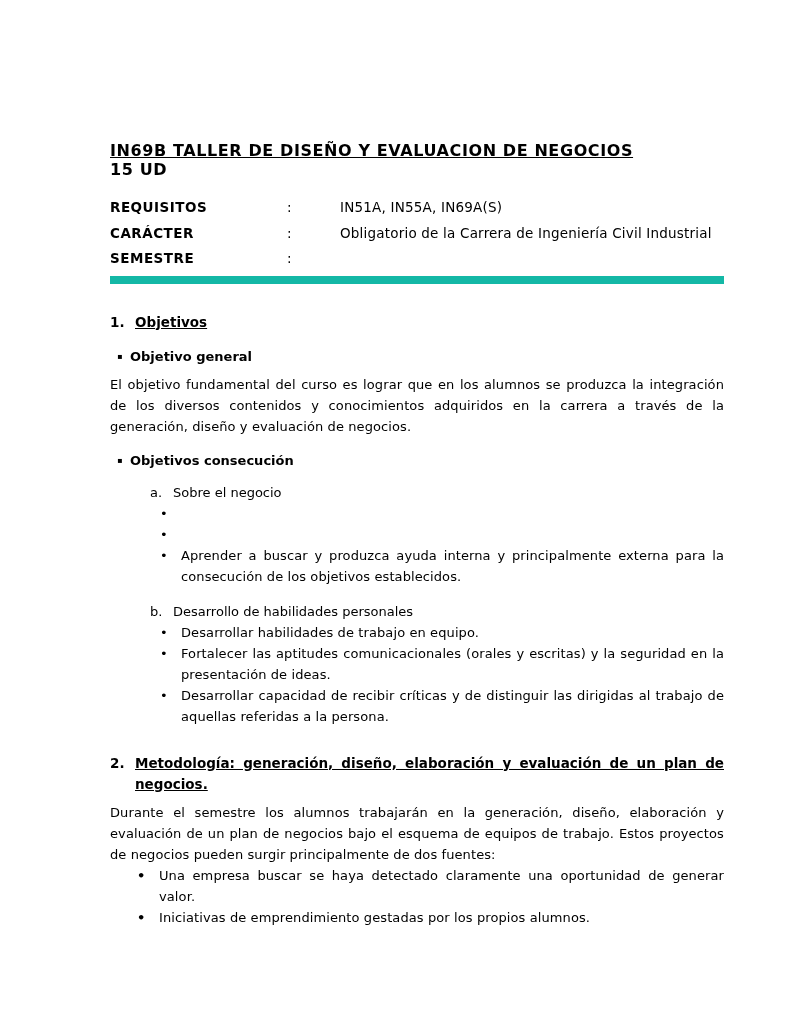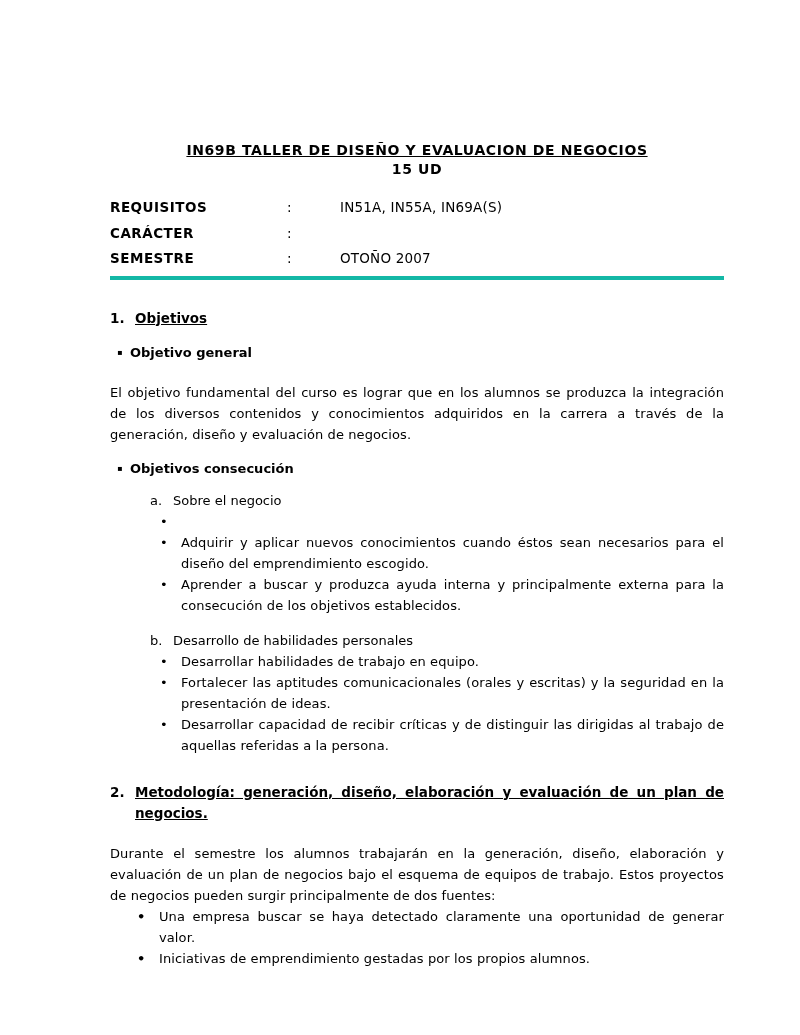--- a/index.html
+++ b/index.html
@@ -11,36 +11,36 @@
     overflow:hidden;
   }
   .page {
     width:800px;
     height:1035px;
     padding:141px 76px 40px 110px;
     font-size:13px;
     line-height:21px;
   }
   
-  .title-block { text-align:center; font-weight:bold; font-size:14px; line-height:19px; letter-spacing:0.6px; }
+  .title-block { font-weight:bold; font-size:16px; line-height:19px; letter-spacing:0.6px; }
   .title-underline { text-decoration:underline; }
   
-  .info { margin-top:16px; border-bottom:4px solid #14b8a6; padding-bottom:4px; }
+  .info { margin-top:16px; border-bottom:8px solid #14b8a6; padding-bottom:4px; }
   .info-row { display:flex; line-height:25.5px; font-size:13.5px; }
   .info-label { width:177px; font-weight:bold; letter-spacing:0.5px; }
   .info-sep { width:53px; }
   .info-value { flex:1; text-align:justify; letter-spacing:0.2px; }
   
   .sec-heading { display:flex; font-weight:bold; margin-top:28px; font-size:13.5px; }
   .sec-num { width:25px; flex:none; }
   .sec-title { text-decoration:underline; }
   .sec-title-justify { flex:1; text-align:justify; text-decoration:underline; }
   .bullet-heading { display:flex; font-weight:bold; margin-top:13px; }
   .sq-bullet { width:20px; flex:none; padding-left:7px; font-size:8px; line-height:21px; }
-  .para { text-align:justify; margin-top:19px; letter-spacing:0.1px; }
+  .para { text-align:justify; margin-top:7px; letter-spacing:0.1px; }
   .sub-label { display:flex; margin-top:11px; padding-left:40px; }
   .sub-letter { width:23px; flex:none; }
   .li { display:flex; padding-left:50px; }
   .li .dot { width:21px; flex:none; }
   .li .txt { flex:1; text-align:justify; letter-spacing:0.1px; }
   .li2 { display:flex; padding-left:27px; }
   .li2 .dot { width:22px; flex:none; font-weight:bold; }
   .li2 .txt { flex:1; text-align:justify; letter-spacing:0.1px; }
   .mt14 { margin-top:14px; }
   .mt26 { margin-top:26px; }
@@ -58,25 +58,25 @@
 
   <div class="info">
     <div class="info-row">
       <div class="info-label">REQUISITOS</div>
       <div class="info-sep">:</div>
       <div class="info-value">IN51A, IN55A, IN69A(S)</div>
     </div>
     <div class="info-row">
       <div class="info-label">CARÁCTER</div>
       <div class="info-sep">:</div>
+      <div class="info-value">Obligatorio de la Carrera de Ingeniería Civil Industrial</div>
     </div>
     <div class="info-row">
       <div class="info-label">SEMESTRE</div>
       <div class="info-sep">:</div>
-      <div class="info-value">OTOÑO 2007</div>
     </div>
   </div>
 
   <div class="sec-heading">
     <span class="sec-num">1.</span>
     <span class="sec-title">Objetivos</span>
   </div>
 
   <div class="bullet-heading">
     <span class="sq-bullet">▪</span>
@@ -94,21 +94,20 @@
     <span class="sub-letter">a.</span>
     <span>Sobre el negocio</span>
   </div>
 
   <div>
     <div class="li">
       <span class="dot">•</span>
     </div>
     <div class="li">
       <span class="dot">•</span>
-      <div class="txt">Adquirir y aplicar nuevos conocimientos cuando éstos sean necesarios para el diseño del emprendimiento escogido.</div>
     </div>
     <div class="li">
       <span class="dot">•</span>
       <div class="txt">Aprender a buscar y produzca ayuda interna y principalmente externa para la consecución de los objetivos establecidos.</div>
     </div>
   </div>
 
   <div class="sub-label mt14">
     <span class="sub-letter">b.</span>
     <span>Desarrollo de habilidades personales</span>

